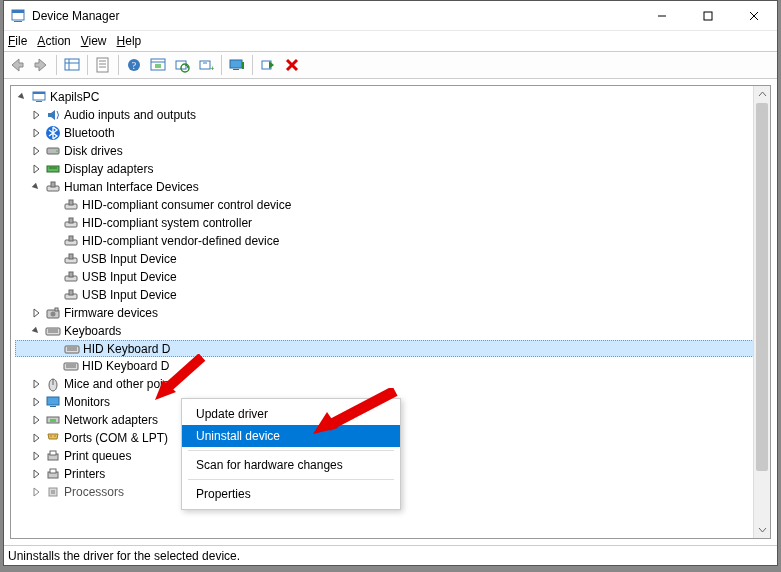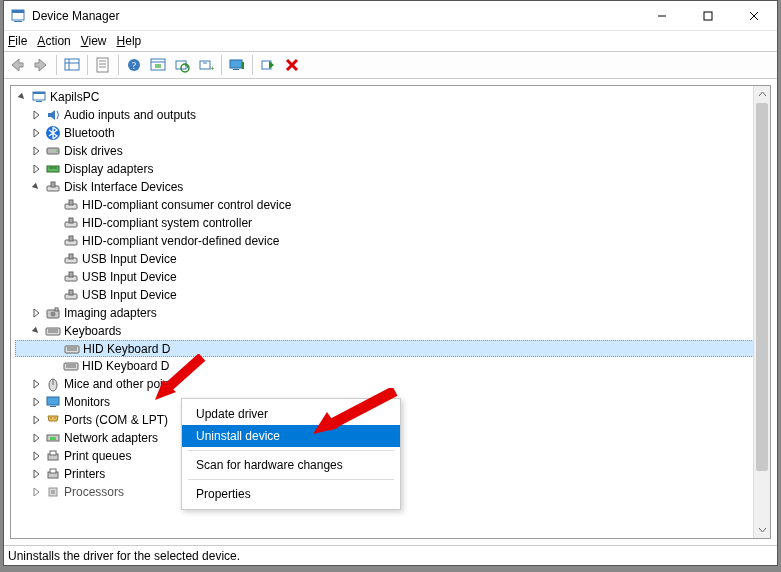--- a/index.html
+++ b/index.html
@@ -364,21 +364,21 @@
             <svg viewBox="0 0 10 10">
               <path d="M2 2 L8 5 L2 8 Z" transform="rotate(45 5 5)" fill="#555"></path>
             </svg>
           </span>
         <span class="dev-icon">
             <svg viewBox="0 0 16 16">
               <rect x="2" y="7" width="12" height="5" rx="1" fill="#ddd" stroke="#666"></rect>
               <rect x="6" y="3" width="4" height="5" fill="#aaa" stroke="#666"></rect>
             </svg>
           </span>
-        <span class="lbl">Disk Interface Devices</span>
+        <span class="lbl">Human Interface Devices</span>
       </div>
       <div class="row lvl2">
           <span class="spacer"></span>
           <span class="dev-icon">
             <svg viewBox="0 0 16 16">
               <rect x="2" y="7" width="12" height="5" rx="1" fill="#ddd" stroke="#666"></rect>
               <rect x="6" y="3" width="4" height="5" fill="#aaa" stroke="#666"></rect>
             </svg>
           </span>
           <span class="lbl">HID-compliant consumer control device</span>
@@ -440,21 +440,21 @@
               <path d="M3 1 L8 5 L3 9 Z" fill="none" stroke="#555"></path>
             </svg>
           </span>
         <span class="dev-icon">
             <svg viewBox="0 0 16 16">
               <rect x="2" y="5" width="12" height="8" rx="1" fill="#ccc" stroke="#666"></rect>
               <circle cx="8" cy="9" r="2.5" fill="#888"></circle>
               <rect x="10" y="3" width="3" height="3" fill="#ccc" stroke="#666"></rect>
             </svg>
           </span>
-        <span class="lbl">Imaging adapters</span>
+        <span class="lbl">Firmware devices</span>
       </div>
 
       <div class="row lvl1">
         <span class="twisty">
             <svg viewBox="0 0 10 10">
               <path d="M2 2 L8 5 L2 8 Z" transform="rotate(45 5 5)" fill="#555"></path>
             </svg>
           </span>
         <span class="dev-icon">
             <svg viewBox="0 0 16 16">
@@ -517,40 +517,40 @@
         <span class="lbl">Monitors</span>
       </div>
       <div class="row lvl1">
         <span class="twisty">
             <svg viewBox="0 0 10 10">
               <path d="M3 1 L8 5 L3 9 Z" fill="none" stroke="#555"></path>
             </svg>
           </span>
         <span class="dev-icon">
             <svg viewBox="0 0 16 16">
+              <rect x="2" y="5" width="12" height="6" fill="#ccc" stroke="#666"></rect>
+              <rect x="5" y="7" width="6" height="3" fill="#5c5"></rect>
+            </svg>
+          </span>
+        <span class="lbl">Network adapters</span>
+      </div>
+      <div class="row lvl1">
+        <span class="twisty">
+            <svg viewBox="0 0 10 10">
+              <path d="M3 1 L8 5 L3 9 Z" fill="none" stroke="#555"></path>
+            </svg>
+          </span>
+        <span class="dev-icon">
+            <svg viewBox="0 0 16 16">
               <path d="M3 4 h10 l-1 5 h-8 Z" fill="#e8c060" stroke="#a07a20"></path>
               <circle cx="6" cy="6" r="0.8" fill="#a07a20"></circle>
               <circle cx="10" cy="6" r="0.8" fill="#a07a20"></circle>
             </svg>
           </span>
         <span class="lbl">Ports (COM &amp; LPT)</span>
-      </div>
-      <div class="row lvl1">
-        <span class="twisty">
-            <svg viewBox="0 0 10 10">
-              <path d="M3 1 L8 5 L3 9 Z" fill="none" stroke="#555"></path>
-            </svg>
-          </span>
-        <span class="dev-icon">
-            <svg viewBox="0 0 16 16">
-              <rect x="2" y="5" width="12" height="6" fill="#ccc" stroke="#666"></rect>
-              <rect x="5" y="7" width="6" height="3" fill="#5c5"></rect>
-            </svg>
-          </span>
-        <span class="lbl">Network adapters</span>
       </div>
       <div class="row lvl1">
         <span class="twisty">
             <svg viewBox="0 0 10 10">
               <path d="M3 1 L8 5 L3 9 Z" fill="none" stroke="#555"></path>
             </svg>
           </span>
         <span class="dev-icon">
             <svg viewBox="0 0 16 16">
               <rect x="3" y="6" width="10" height="6" fill="#ccc" stroke="#666"></rect>

